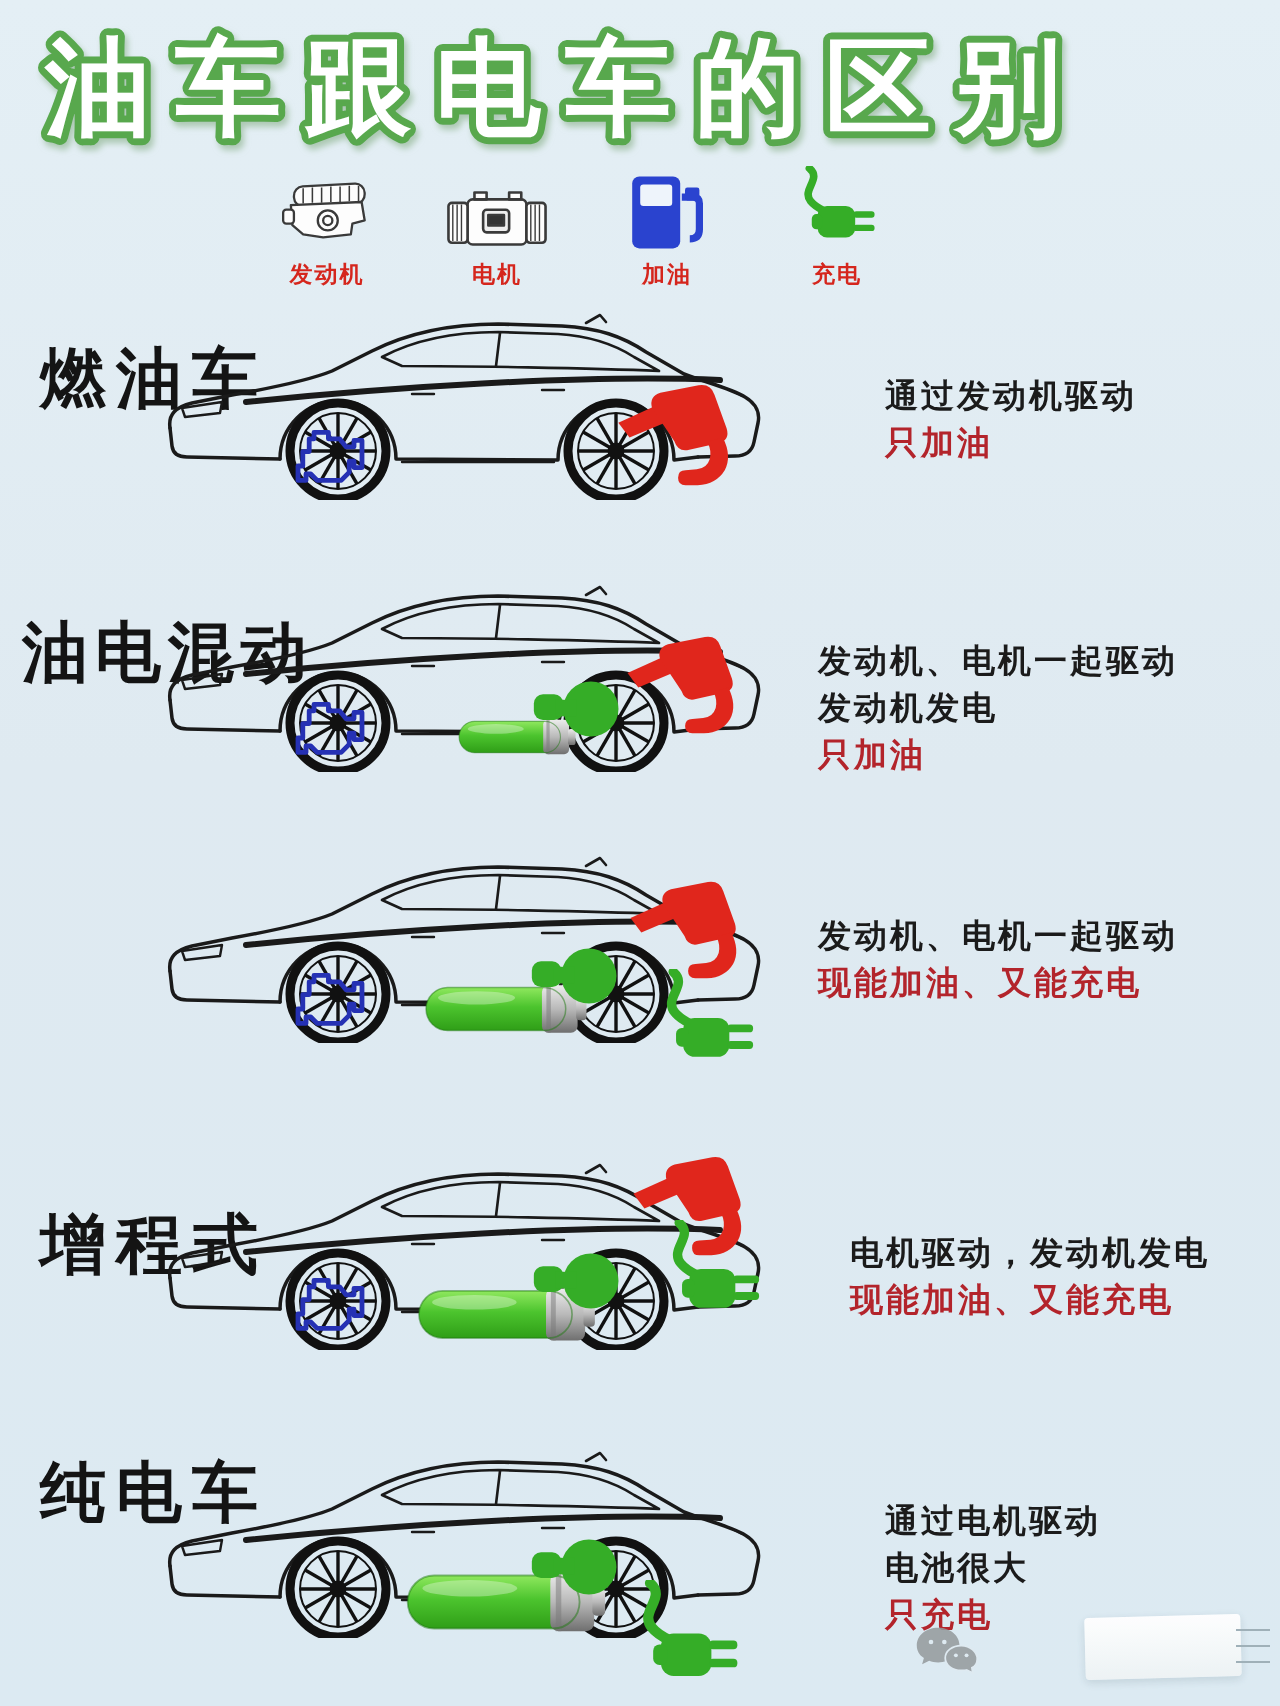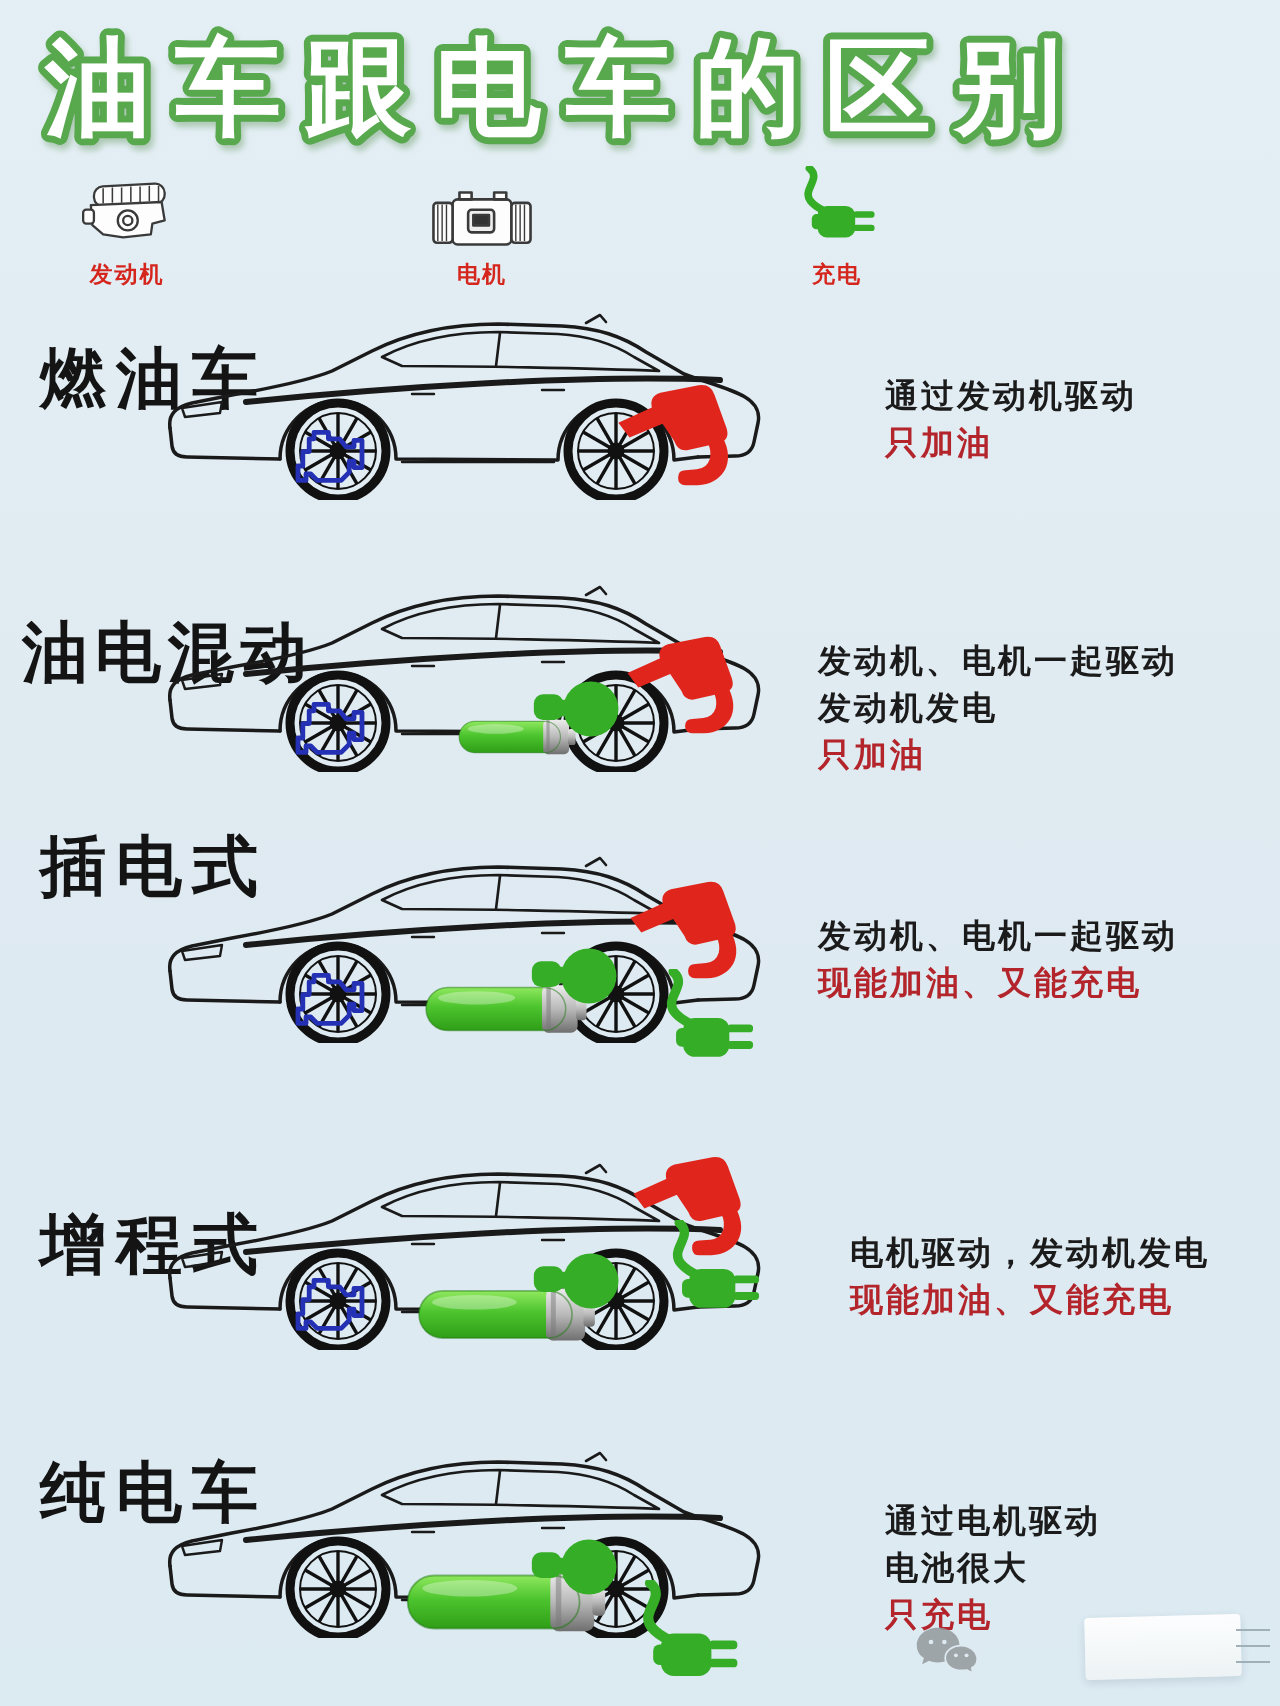--- a/index.html
+++ b/index.html
@@ -3,21 +3,21 @@
 <meta charset="utf-8">
 <style>
   html,body { margin:0; padding:0; }
   .canvas {
     position:relative; width:1280px; height:1706px; overflow:hidden;
     background:linear-gradient(180deg,#e4eff5 0%,#dfeaf1 45%,#dceaf2 100%);
     font-family:"DejaVu Sans", sans-serif;
   }
   .title-svg { position:absolute; top:6px; left:0; }
   .legend { position:absolute; top:166px; left:52px; width:860px;
-            display:flex; justify-content:space-between;gap:20px; }
+            display:flex; justify-content:flex-end;gap:20px; }
   .legend-item { width:150px; display:flex; flex-direction:column; align-items:center; }
   .legend-iconbox { height:88px; display:flex; align-items:flex-end; justify-content:center; }
   .legend-label { margin-top:5px; font-size:23px; font-weight:bold; color:#d5261d; letter-spacing:2px; }
 
   .row-label { position:absolute; left:40px; font-size:66px; font-weight:900;
                color:#141414; letter-spacing:10px; white-space:nowrap; }
   .rl1{top:334px;} .rl2{top:608px; left:22px; letter-spacing:7px;}
   .rl3{top:822px;} .rl4{top:1200px;} .rl5{top:1448px;}
 
   .car-svg { position:absolute; left:162px; width:660px; height:300px; }
@@ -213,20 +213,28 @@
     </div>
     <div class="legend-item">
       <div class="legend-iconbox">
         <svg width="104" height="65" viewBox="0 0 120 75">
             <use href="#sym-motleg"></use>
           </svg>
       </div>
       <span class="legend-label">电机</span>
     </div>
     <div class="legend-item">
+      <div class="legend-iconbox">
+        <svg width="76" height="84" viewBox="0 0 95 105">
+            <use href="#sym-pump"></use>
+          </svg>
+      </div>
+      <span class="legend-label">加油</span>
+    </div>
+    <div class="legend-item">
       <div class="legend-iconbox plug-use">
         <svg width="88" height="88" viewBox="0 0 150 150">
             <use href="#sym-plug"></use>
           </svg>
       </div>
       <span class="legend-label">充电</span>
     </div>
   </div>
 
   <div class="row-label rl1">燃油车</div>
@@ -247,21 +255,20 @@
     <use href="#sym-battery" x="296" y="154" width="124" height="42"></use>
     <use href="#sym-motor" x="370" y="110" width="92" height="74" class="motor-use"></use>
     <use href="#sym-nozzle" x="462" y="66" width="124" height="108" class="nozzle-use"></use>
   </svg>
   <div class="desc d2">
     <div class="dl">发动机、电机一起驱动</div>
     <div class="dl">发动机发电</div>
     <div class="dl red">只加油</div>
   </div>
 
-  <div class="row-label rl3">插电式</div>
   <svg class="car-svg cs3" viewBox="0 0 660 300">
     <use href="#sym-car" x="0" y="20" width="600" height="190"></use>
     <use href="#sym-engine" x="126" y="136" width="84" height="64" class="engine-use"></use>
     <use href="#sym-battery" x="262" y="150" width="172" height="52"></use>
     <use href="#sym-motor" x="368" y="106" width="92" height="74" class="motor-use"></use>
     <use href="#sym-nozzle" x="465" y="40" width="124" height="108" class="nozzle-use"></use>
     <use href="#sym-plug" x="486" y="136" width="118" height="108" class="plug-use"></use>
   </svg>
   <div class="desc d3">
     <div class="dl">发动机、电机一起驱动</div>

